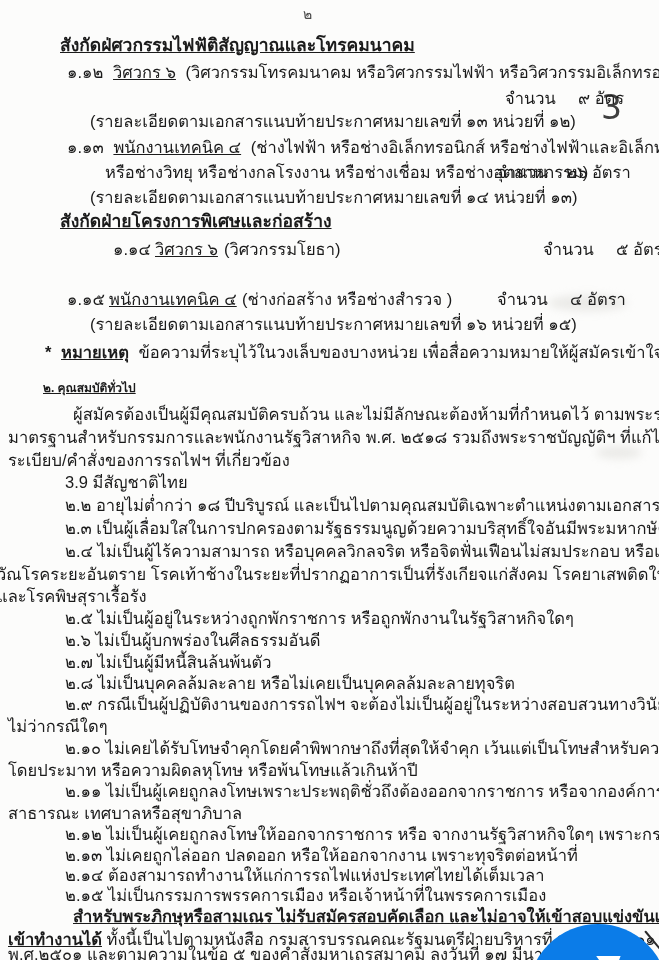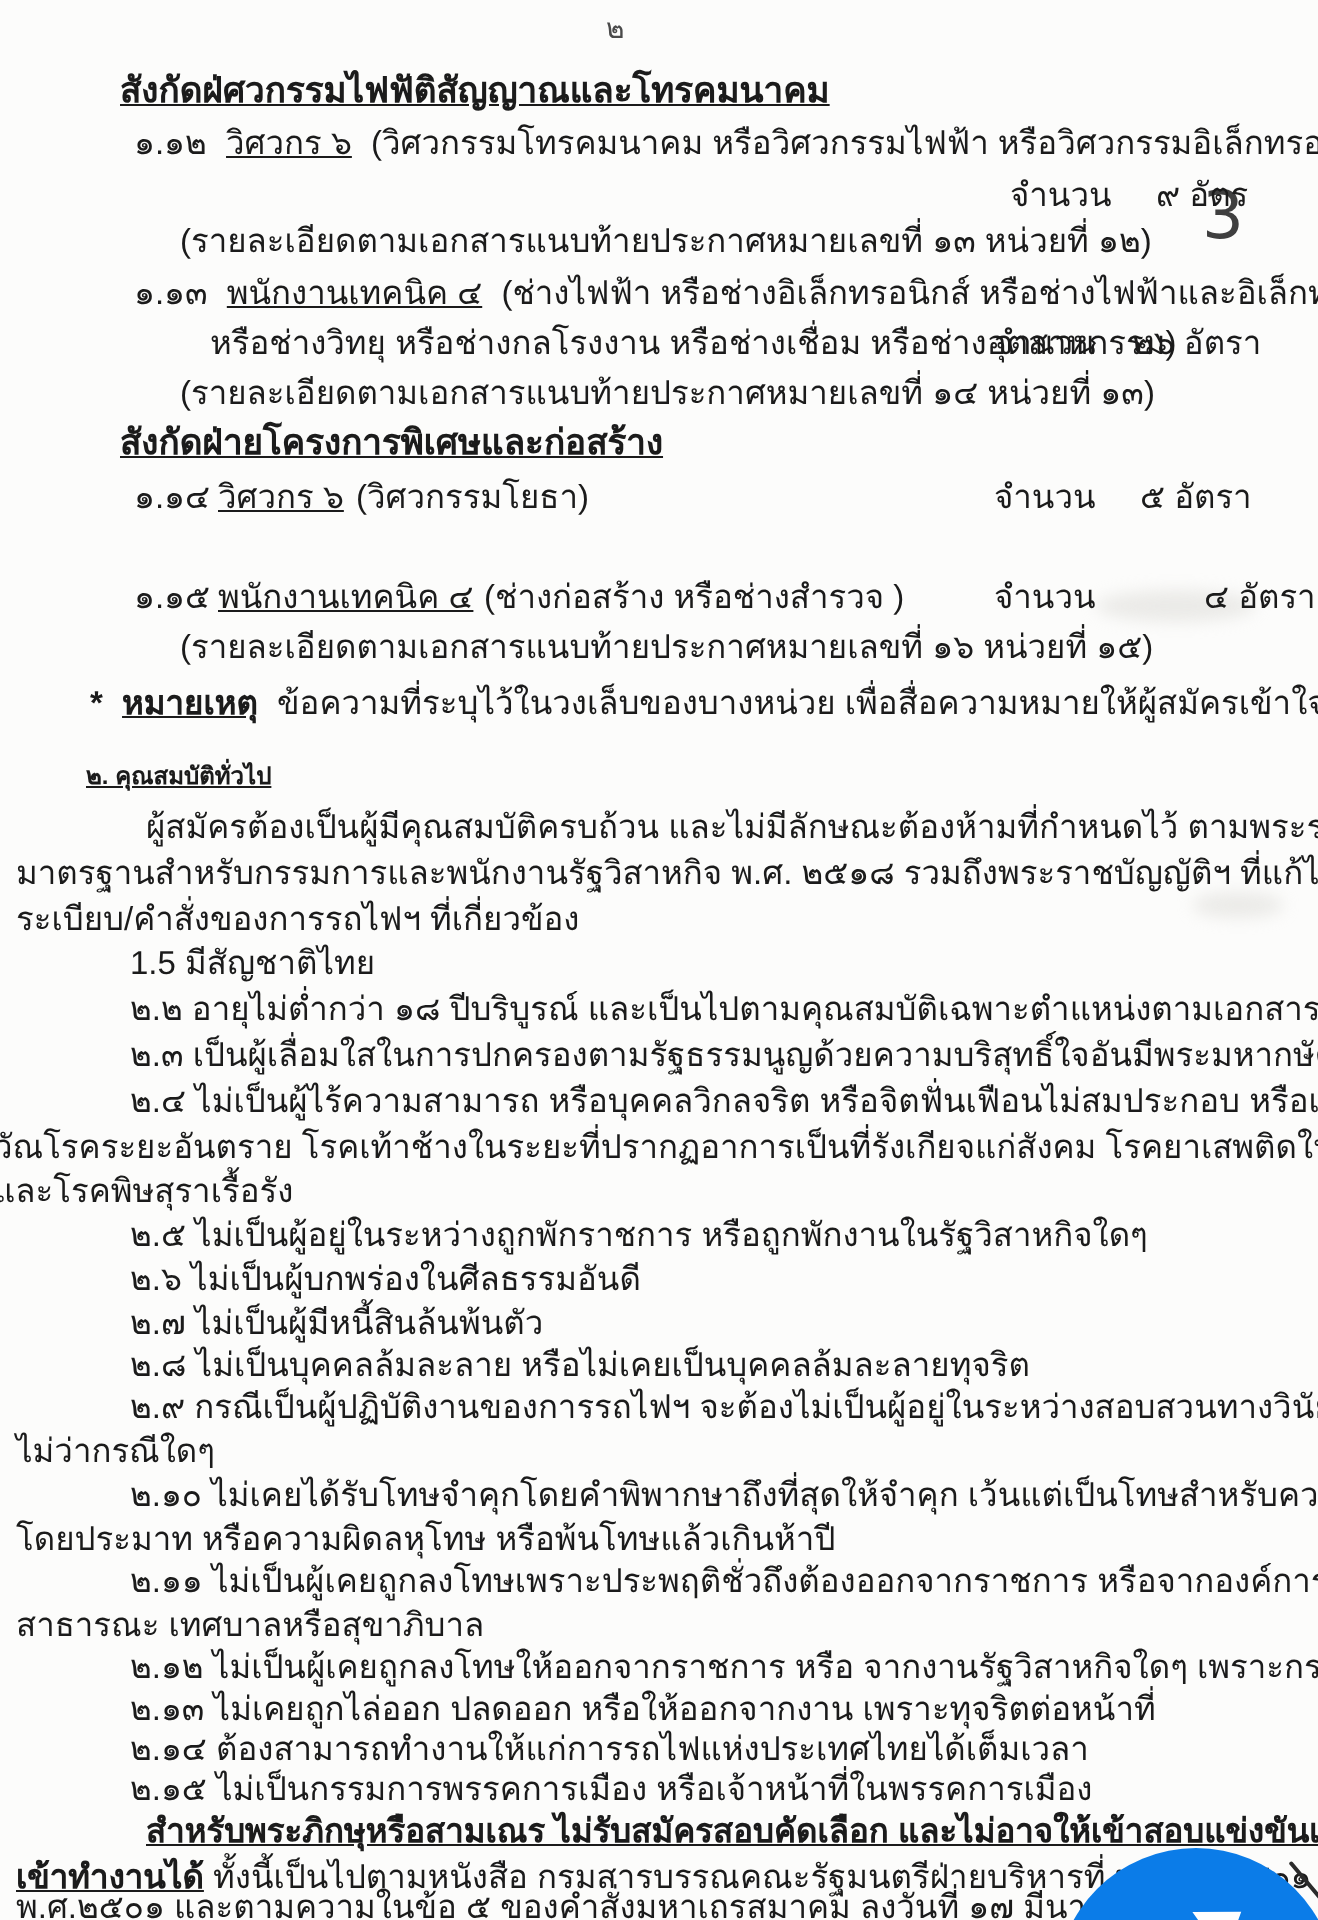--- a/index.html
+++ b/index.html
@@ -64,49 +64,49 @@
   </div>
   <div class="ln full" style="top:161px;">
     <span class="pos" style="left:105px;">หรือช่างวิทยุ  หรือช่างกลโรงงาน หรือช่างเชื่อม หรือช่างอุตสาหกรรม)</span>
     <span class="pos" style="left:497px;">จำนวน</span>
     <span class="pos" style="left:566px;">๒๖ อัตรา</span>
   </div>
   <div class="ln" style="top:186px;left:90px;">(รายละเอียดตามเอกสารแนบท้ายประกาศหมายเลขที่ ๑๔  หน่วยที่ ๑๓)</div>
 
   <div class="ln h" style="top:210px;left:60px;">สังกัดฝ่ายโครงการพิเศษและก่อสร้าง</div>
 
-  <div class="ln full" style="top:238px;">
+  <div class="ln full" style="top:238px;margin-left:46px;">
     <span class="pos" style="left:67px;">๑.๑๔</span>
     <span class="pos u" style="left:109px;">วิศวกร ๖</span>
     <span class="pos" style="left:178px;">(วิศวกรรมโยธา)</span>
     <span class="pos" style="left:497px;">จำนวน</span>
     <span class="pos" style="left:570px;">๕ อัตรา</span>
   </div>
 
   <div class="ln full" style="top:288px;">
     <span class="pos" style="left:67px;">๑.๑๕</span>
     <span class="pos u" style="left:109px;">พนักงานเทคนิค ๔</span>
     <span class="pos" style="left:242px;">(ช่างก่อสร้าง  หรือช่างสำรวจ )</span>
     <span class="pos" style="left:497px;">จำนวน</span>
-    <span class="pos" style="left:570px;margin-left:32px;">๔ อัตรา</span>
+    <span class="pos" style="left:570px;">๔ อัตรา</span>
   </div>
   <div class="ln" style="top:313px;left:90px;">(รายละเอียดตามเอกสารแนบท้ายประกาศหมายเลขที่ ๑๖  หน่วยที่ ๑๕)</div>
 
   <div class="ln" style="top:341px;left:45px;">
     <span class="b">*</span>
     <span class="b u sp">หมายเหตุ</span>
     <span class="sp">ข้อความที่ระบุไว้ในวงเล็บของบางหน่วย  เพื่อสื่อความหมายให้ผู้สมัครเข้าใจง่าย</span>
   </div>
 
   <div class="ln h" style="top:355px;left:43px;font-size:12px;top:377px;">๒. คุณสมบัติทั่วไป</div>
   <div class="ln" style="top:403px;left:73px;">ผู้สมัครต้องเป็นผู้มีคุณสมบัติครบถ้วน และไม่มีลักษณะต้องห้ามที่กำหนดไว้ ตามพระราชบัญญัติคุณสมบัติ</div>
   <div class="ln" style="top:426px;left:8px;">มาตรฐานสำหรับกรรมการและพนักงานรัฐวิสาหกิจ พ.ศ. ๒๕๑๘  รวมถึงพระราชบัญญัติฯ ที่แก้ไขเพิ่มเติม และข้อบังคับ/</div>
   <div class="ln" style="top:449px;left:8px;text-align:center;">ระเบียบ/คำสั่งของการรถไฟฯ ที่เกี่ยวข้อง</div>
 
-  <div class="ln" style="top:452px;left:65px;top:471px;">1.5 มีสัญชาติไทย</div>
+  <div class="ln" style="top:452px;left:65px;top:471px;">3.9 มีสัญชาติไทย</div>
   <div class="ln" style="top:494px;left:65px;">๒.๒ อายุไม่ต่ำกว่า ๑๘ ปีบริบูรณ์ และเป็นไปตามคุณสมบัติเฉพาะตำแหน่งตามเอกสารแนบท้ายประกาศ</div>
   <div class="ln" style="top:517px;left:65px;">๒.๓ เป็นผู้เลื่อมใสในการปกครองตามรัฐธรรมนูญด้วยความบริสุทธิ์ใจอันมีพระมหากษัตริย์ทรงเป็นประมุข</div>
   <div class="ln" style="top:540px;left:65px;">๒.๔ ไม่เป็นผู้ไร้ความสามารถ หรือบุคคลวิกลจริต หรือจิตฟั่นเฟือนไม่สมประกอบ หรือเป็นโรคเรื้อน</div>
   <div class="ln" style="top:563px;left:-3px;">วัณโรคระยะอันตราย  โรคเท้าช้างในระยะที่ปรากฏอาการเป็นที่รังเกียจแก่สังคม โรคยาเสพติดให้โทษอย่างร้ายแรง</div>
   <div class="ln" style="top:585px;left:-3px;">และโรคพิษสุราเรื้อรัง</div>
   <div class="ln" style="top:607px;left:65px;">๒.๕ ไม่เป็นผู้อยู่ในระหว่างถูกพักราชการ  หรือถูกพักงานในรัฐวิสาหกิจใดๆ</div>
   <div class="ln" style="top:629px;left:65px;">๒.๖ ไม่เป็นผู้บกพร่องในศีลธรรมอันดี</div>
   <div class="ln" style="top:651px;left:65px;">๒.๗ ไม่เป็นผู้มีหนี้สินล้นพ้นตัว</div>
   <div class="ln" style="top:672px;left:65px;">๒.๘ ไม่เป็นบุคคลล้มละลาย หรือไม่เคยเป็นบุคคลล้มละลายทุจริต</div>
   <div class="ln" style="top:693px;left:65px;">๒.๙ กรณีเป็นผู้ปฏิบัติงานของการรถไฟฯ จะต้องไม่เป็นผู้อยู่ในระหว่างสอบสวนทางวินัยของการรถไฟฯ</div>

